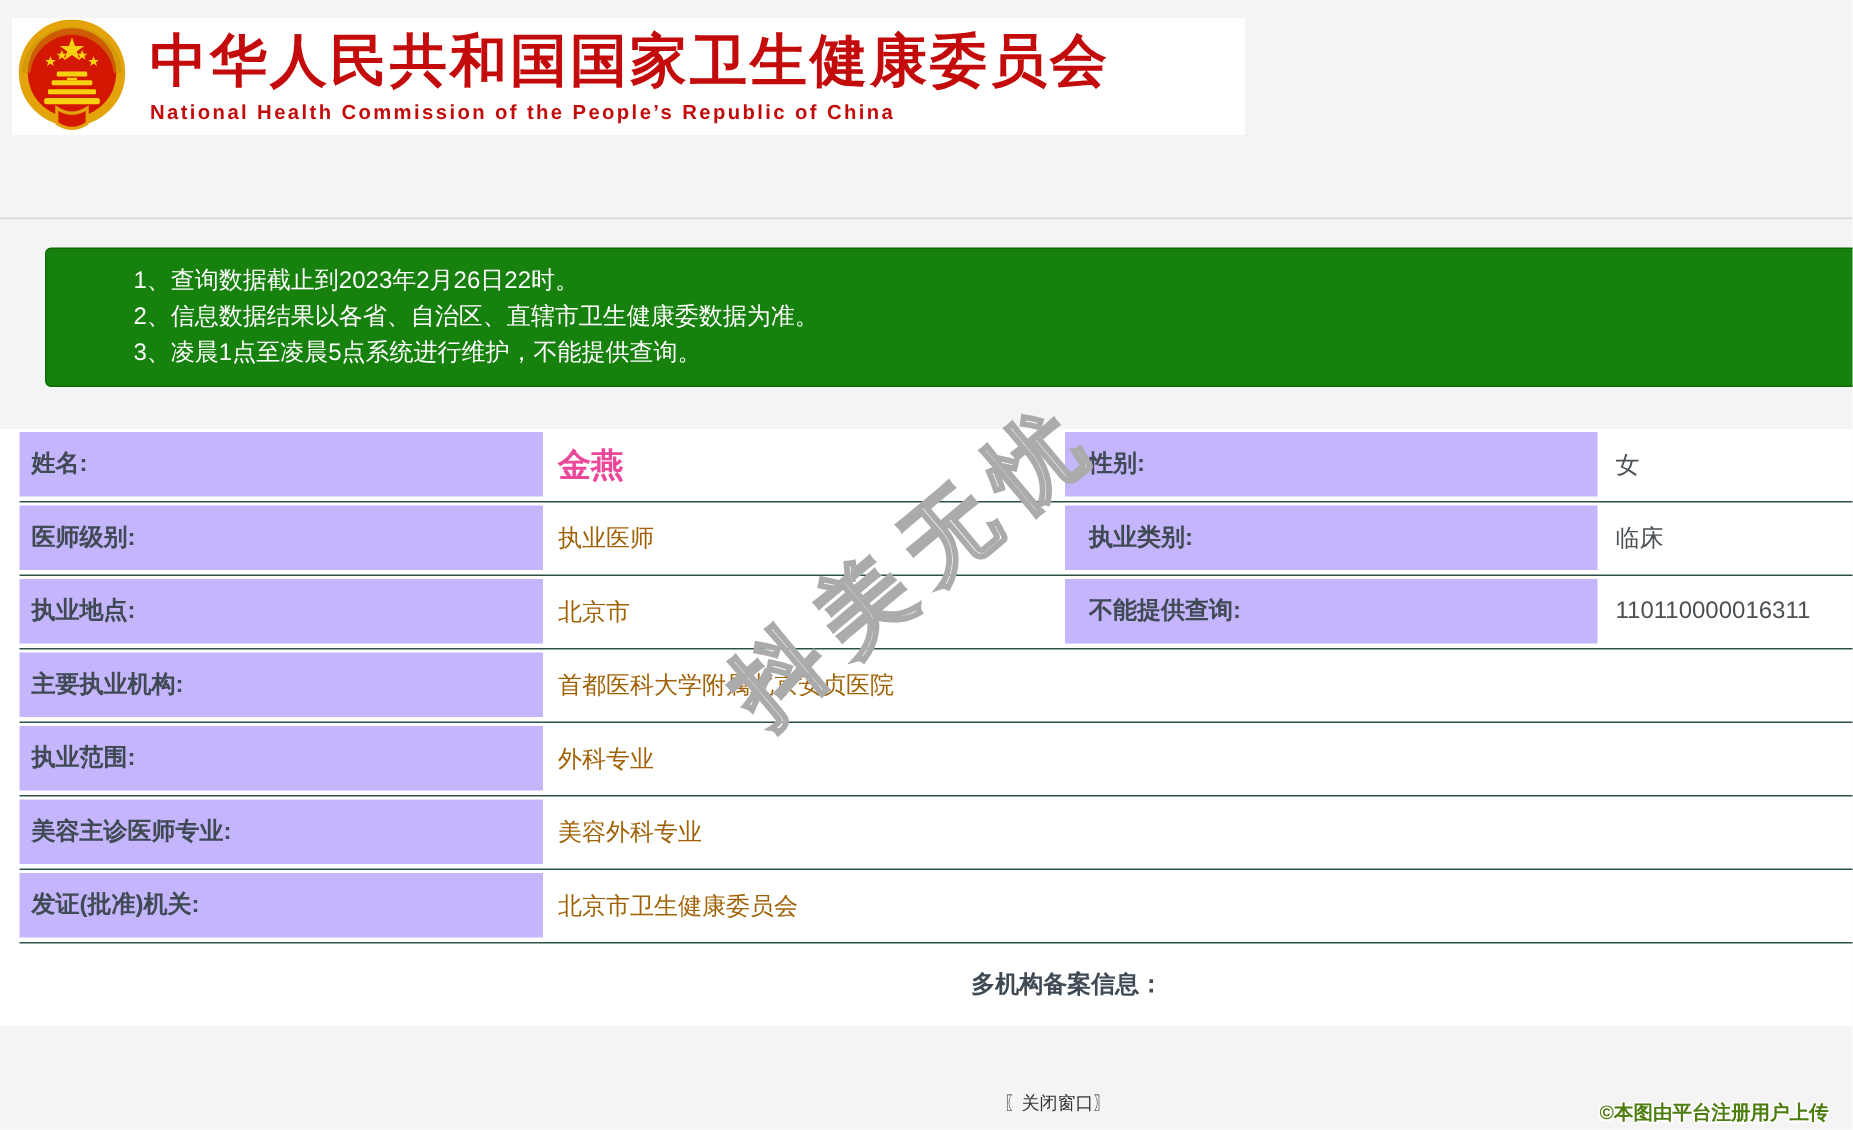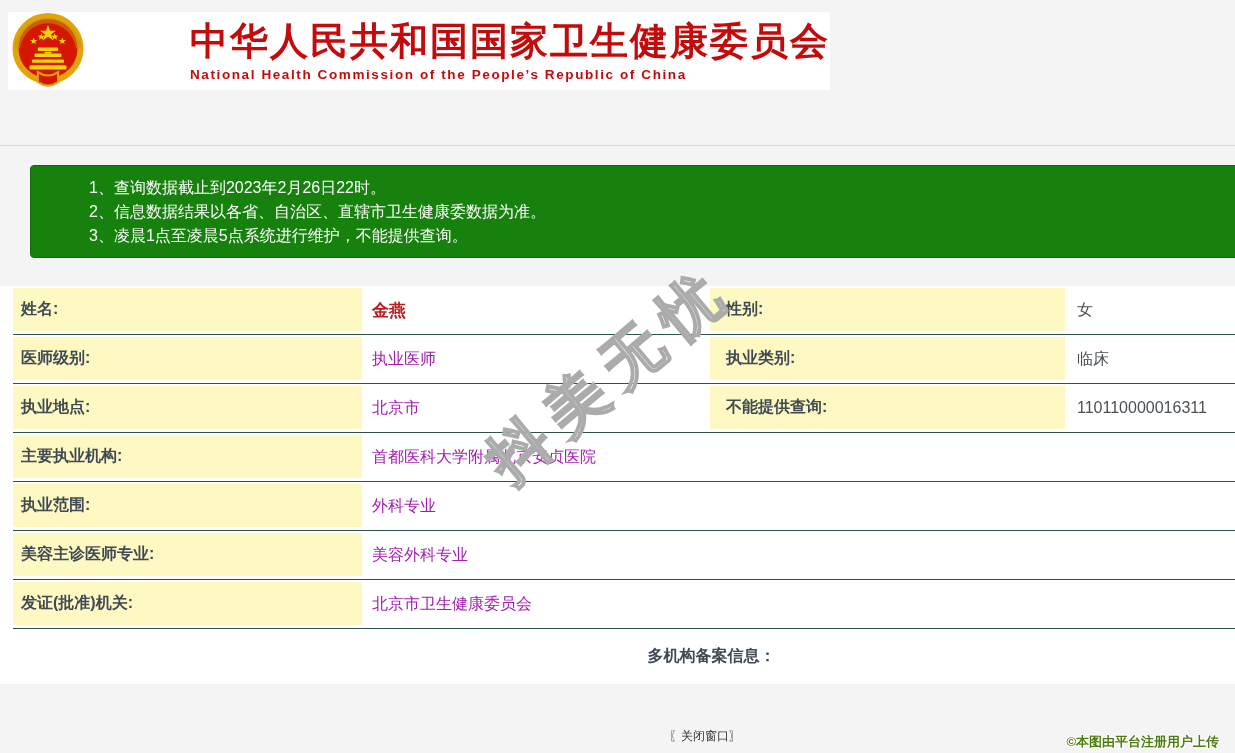--- a/index.html
+++ b/index.html
@@ -8,21 +8,21 @@
     overflow: hidden; position: relative;
     background: #f3f4f3;
     font-family: "Liberation Sans", "DejaVu Sans", sans-serif;
   }
 
   
   .banner {
     position: absolute; left: 8px; top: 12px;
     width: 822px; height: 78px;
     background: #ffffff;
-    display: flex; align-items: center; justify-content: space-between;
+    display: flex; align-items: center;
   }
   .emblem { width: 76px; height: 76px; margin-left: 2px; flex: 0 0 auto; }
   .titles { margin-left: 14px; display: flex; flex-direction: column; justify-content: center; }
   .title-cn {
     color: #c40b0b; font-size: 38px; font-weight: bold;
     letter-spacing: 2px; line-height: 1.12; white-space: nowrap;
   }
   .title-en {
     color: #c40b0b; font-size: 13.5px; font-weight: bold;
     letter-spacing: 1.6px; margin-top: 4px; white-space: nowrap;
@@ -48,29 +48,29 @@
     position: absolute; left: 0; top: 286px;
     width: 1410px; box-sizing: border-box;
     background: #ffffff; padding-left: 13px;
   }
   .row {
     display: flex; align-items: stretch;
     height: 48px; border-bottom: 1px solid #2c5345;
   }
   .cell { display: flex; align-items: center; font-size: 16px; box-sizing: border-box; }
   .lab {
-    background: #fef9c3; font-weight: bold; color: #3f4a54;
+    background: #c4b5fd; font-weight: bold; color: #3f4a54;
     margin: 2px 0 3px;
   }
   .c1 { width: 349px; padding-left: 8px; }
-  .c2 { width: 348px; padding-left: 10px; color: #a21caf; }
+  .c2 { width: 348px; padding-left: 10px; color: #a16207; }
   .c2.full { flex: 1; }
   .c3 { width: 355px; padding-left: 16px; }
   .c4 { flex: 1; padding-left: 12px; color: #4b5054; }
-  .strong { font-weight: bold; color: #b91c1c; font-size: 17px; }
+  .strong { font-weight: bold; color: #ec4899; font-size: 22px; }
   .row-multi {
     height: 55px; display: flex; align-items: center; justify-content: center;
     font-weight: bold; color: #3f4a54; font-size: 16px;
   }
 
   
   .close-wrap {
     position: absolute; left: 0; top: 726px;
     width: 1410px; text-align: center;
   }

